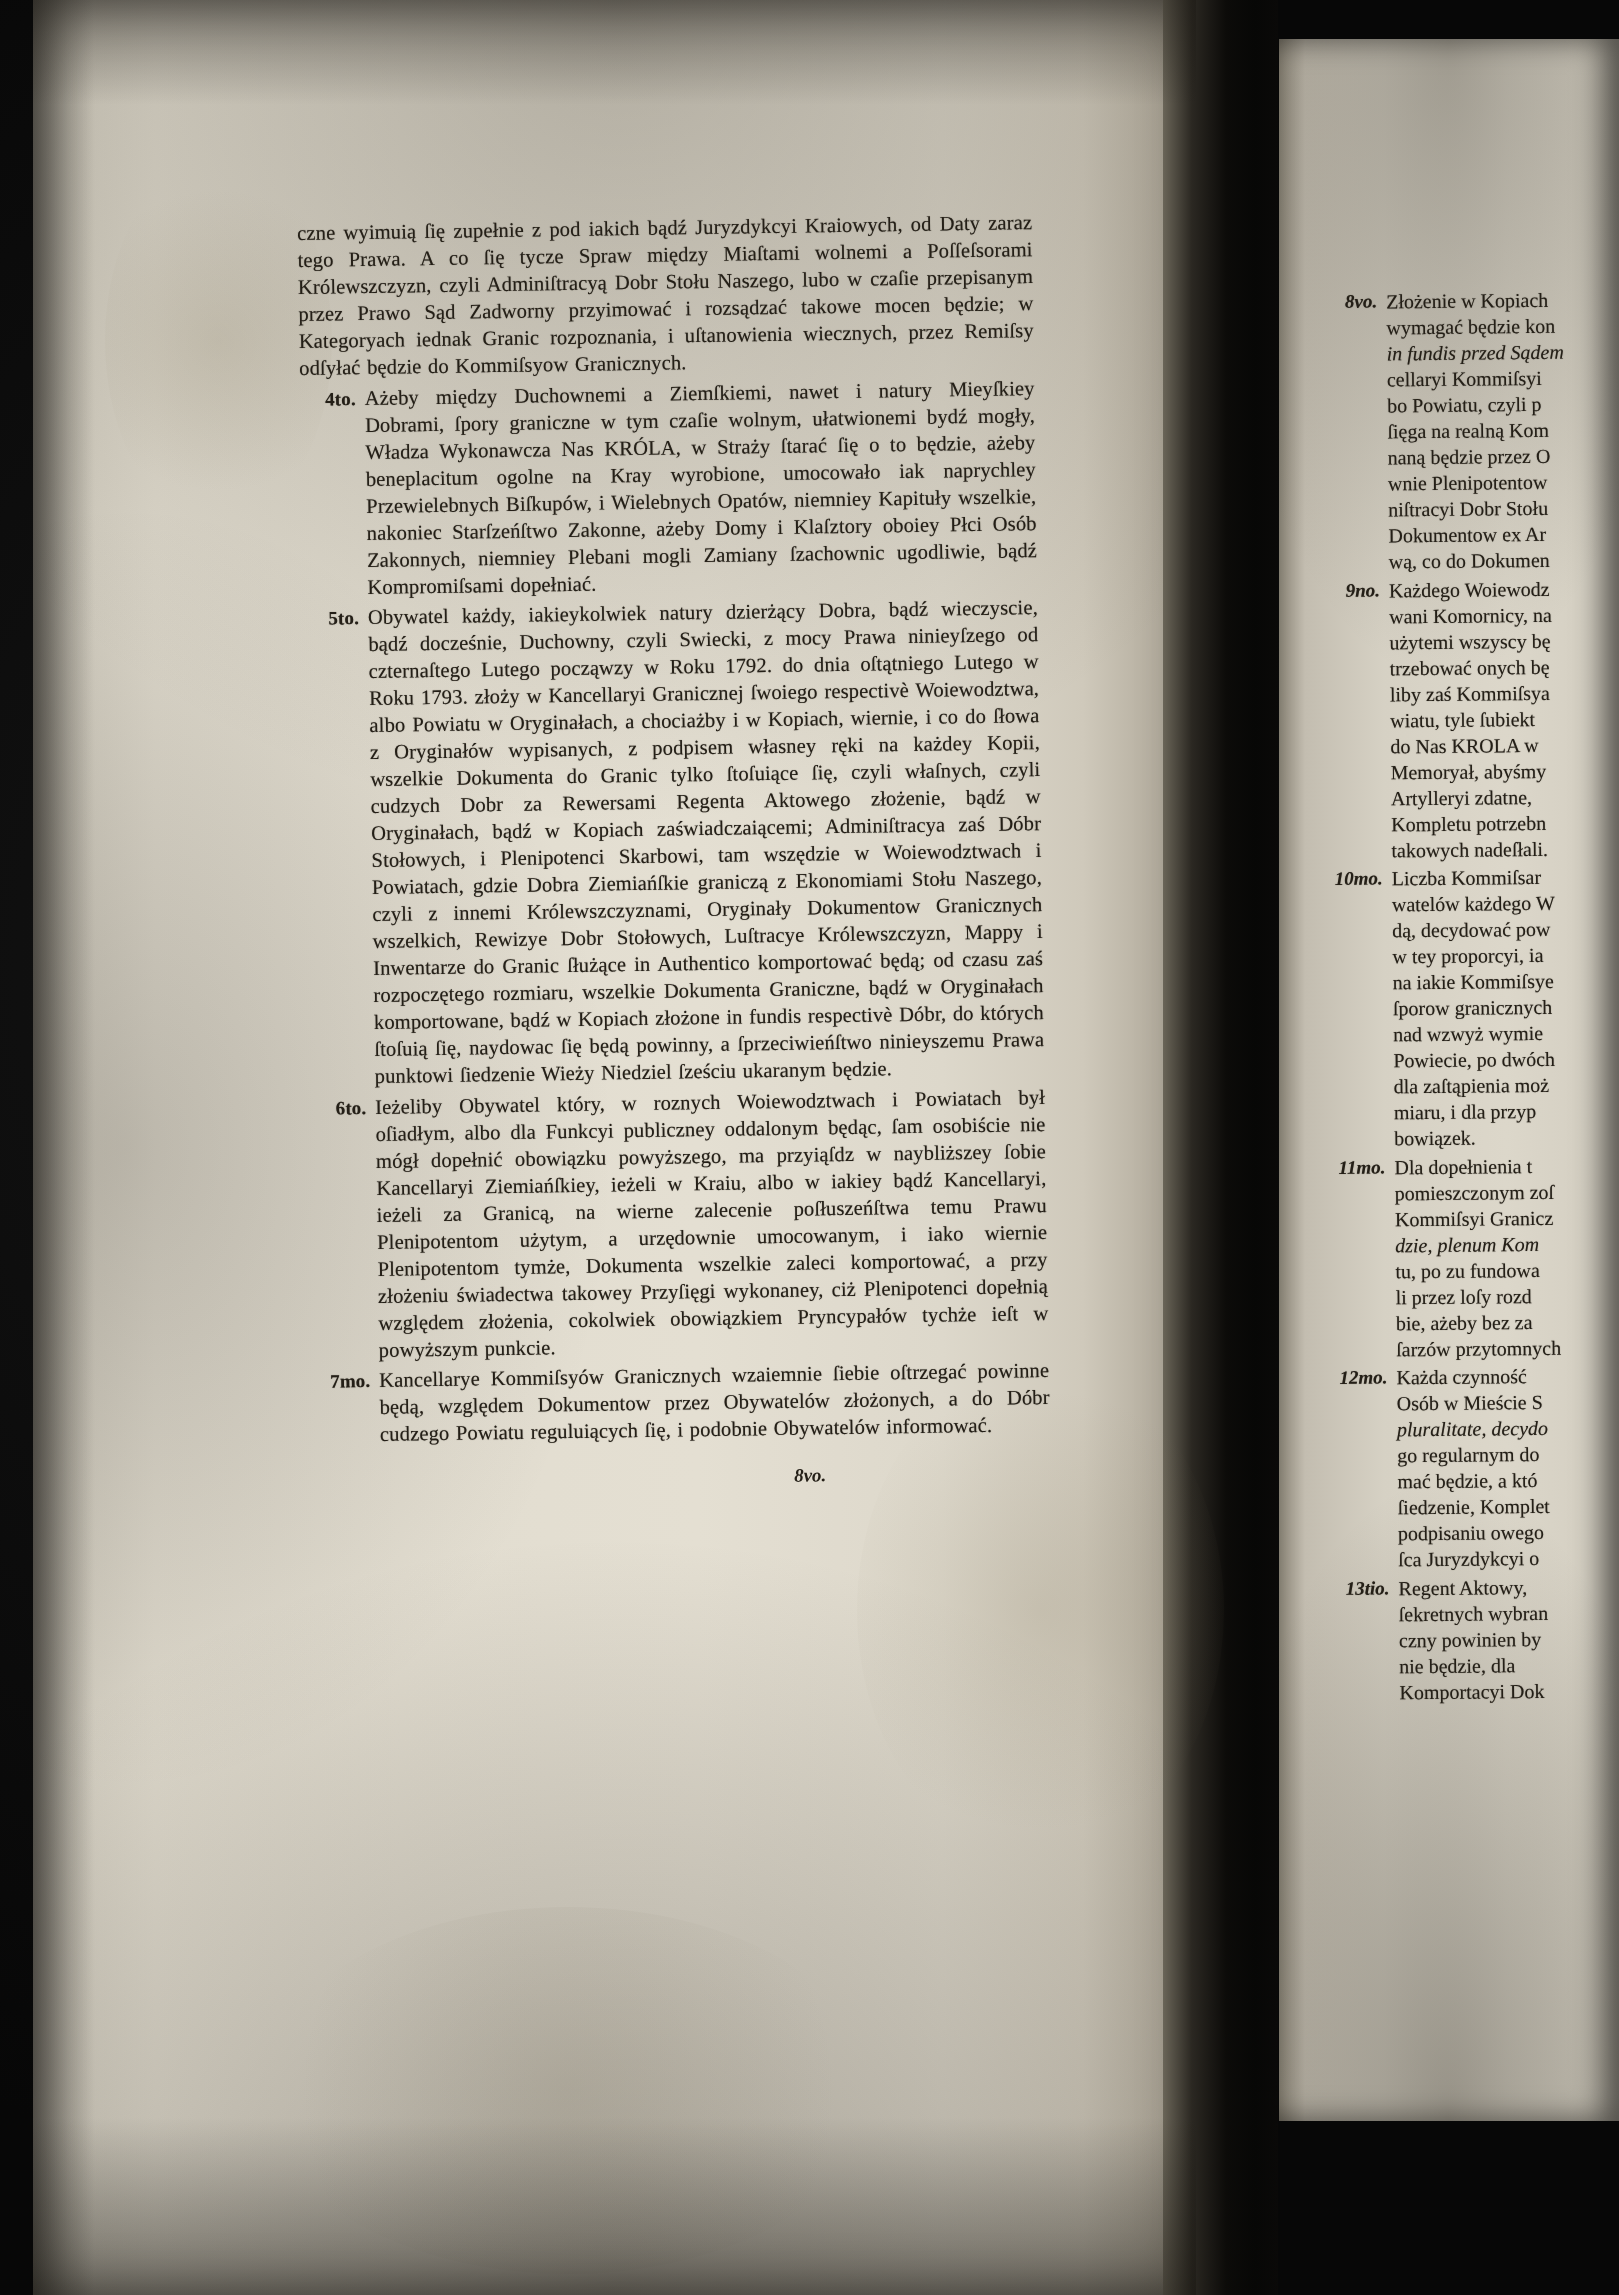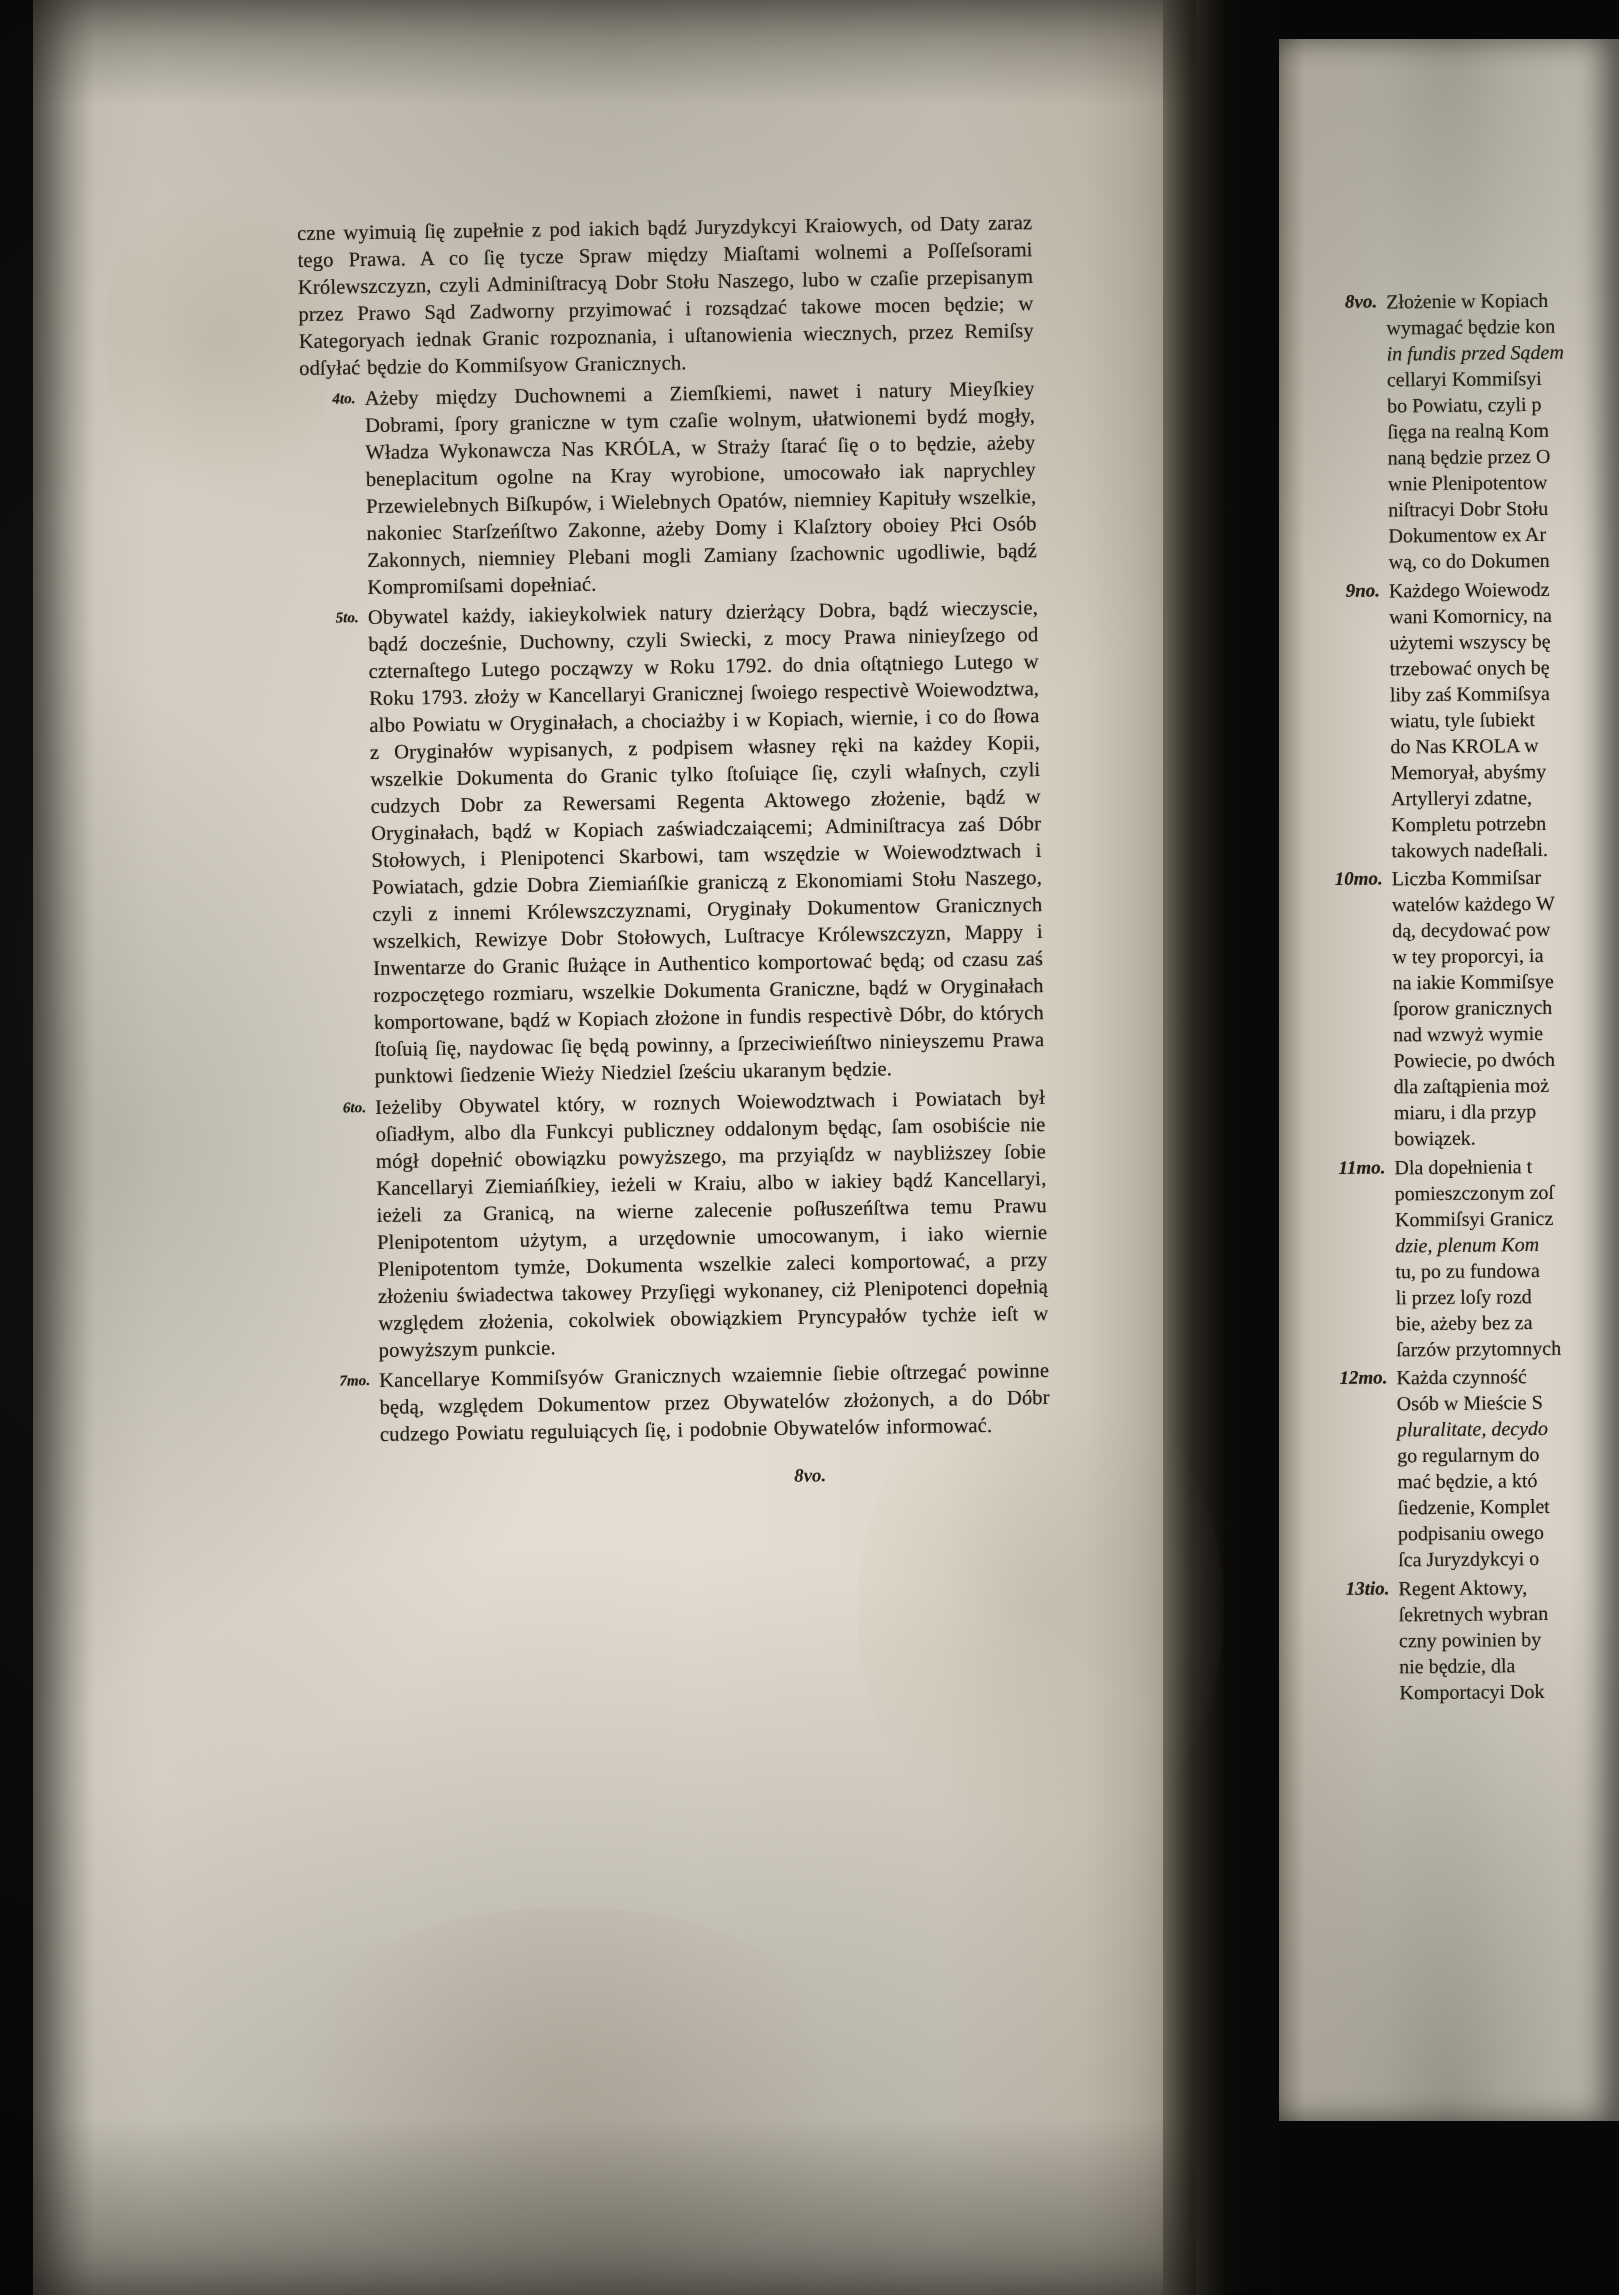--- a/index.html
+++ b/index.html
@@ -115,23 +115,22 @@
     text-shadow: 0 0 1px rgba(30,25,18,0.55);
   }
   .para.noindent { padding-left: 0; }
 
   .marker {
     position: absolute;
     left: 0;
     top: 0;
     width: 56px;
     text-align: right;
-    font-size: 15px;
+    font-size: 19px;
     font-weight: 600;
-    font-style: italic;
     color: #241f17;
   }
 
   .it { font-style: italic; }
 
   #catchword {
     margin-top: 23px;
     text-align: center;
     padding-left: 254px;
     font-size: 19px;

